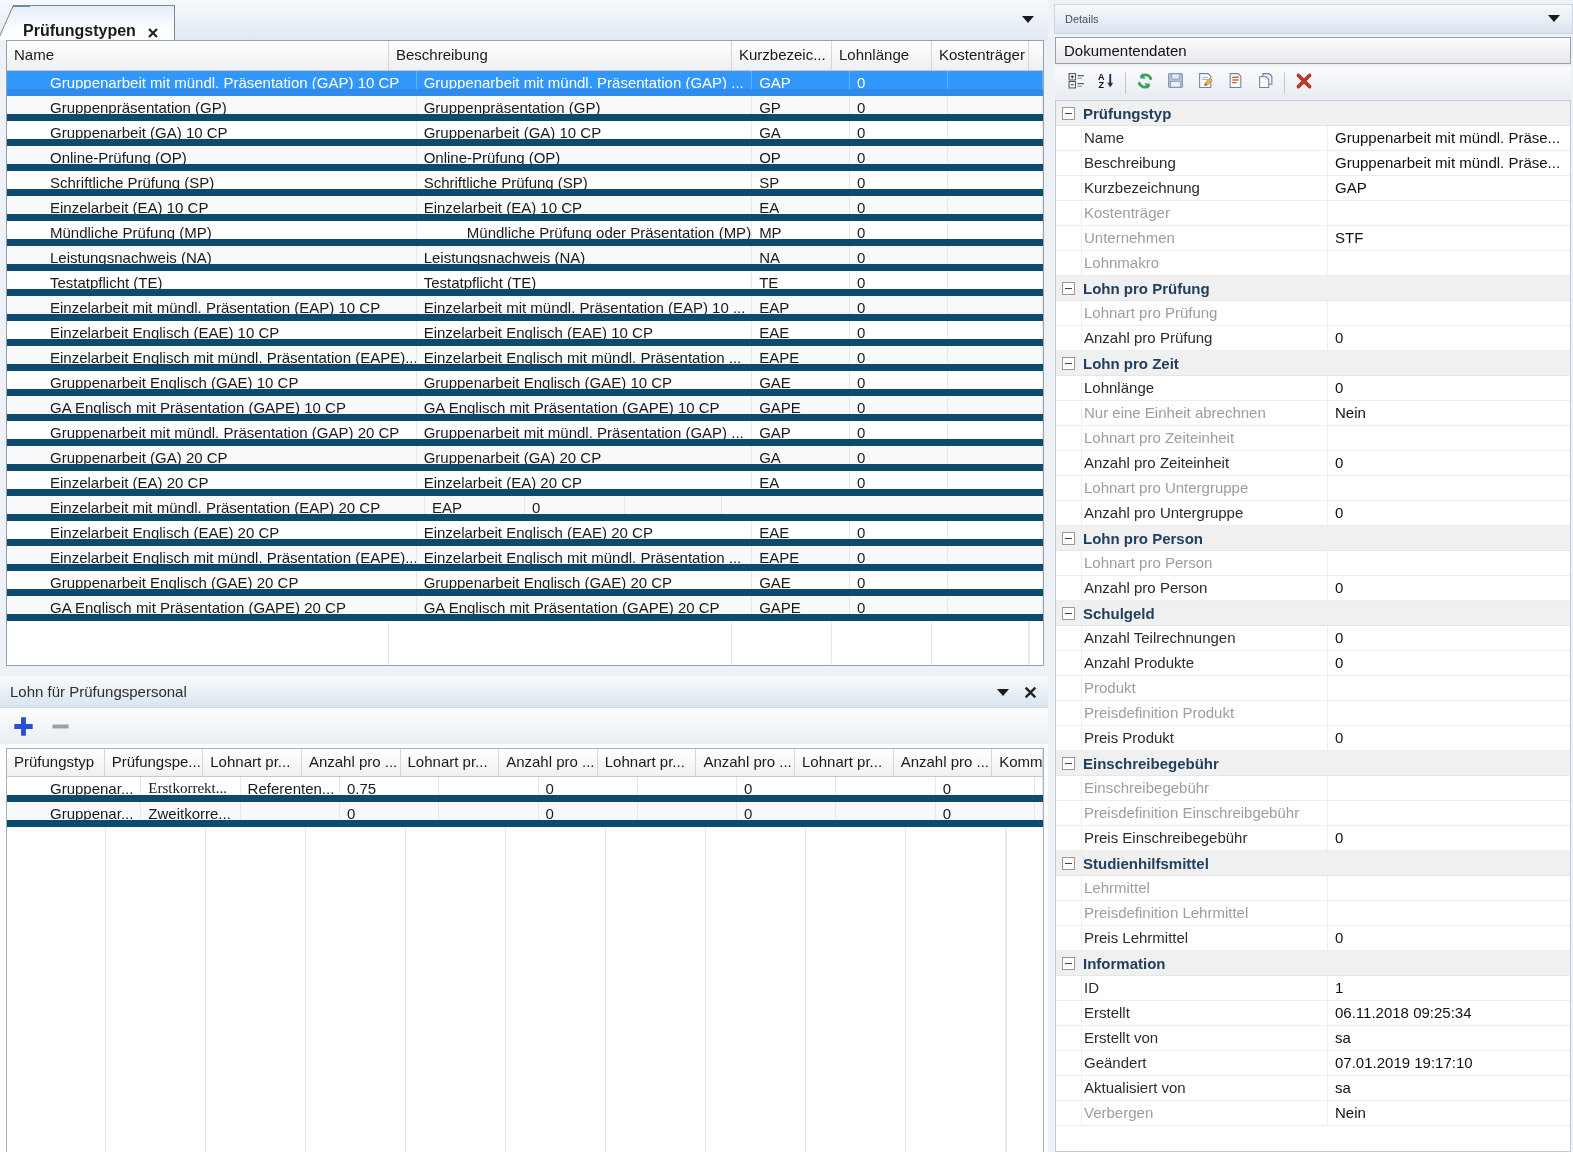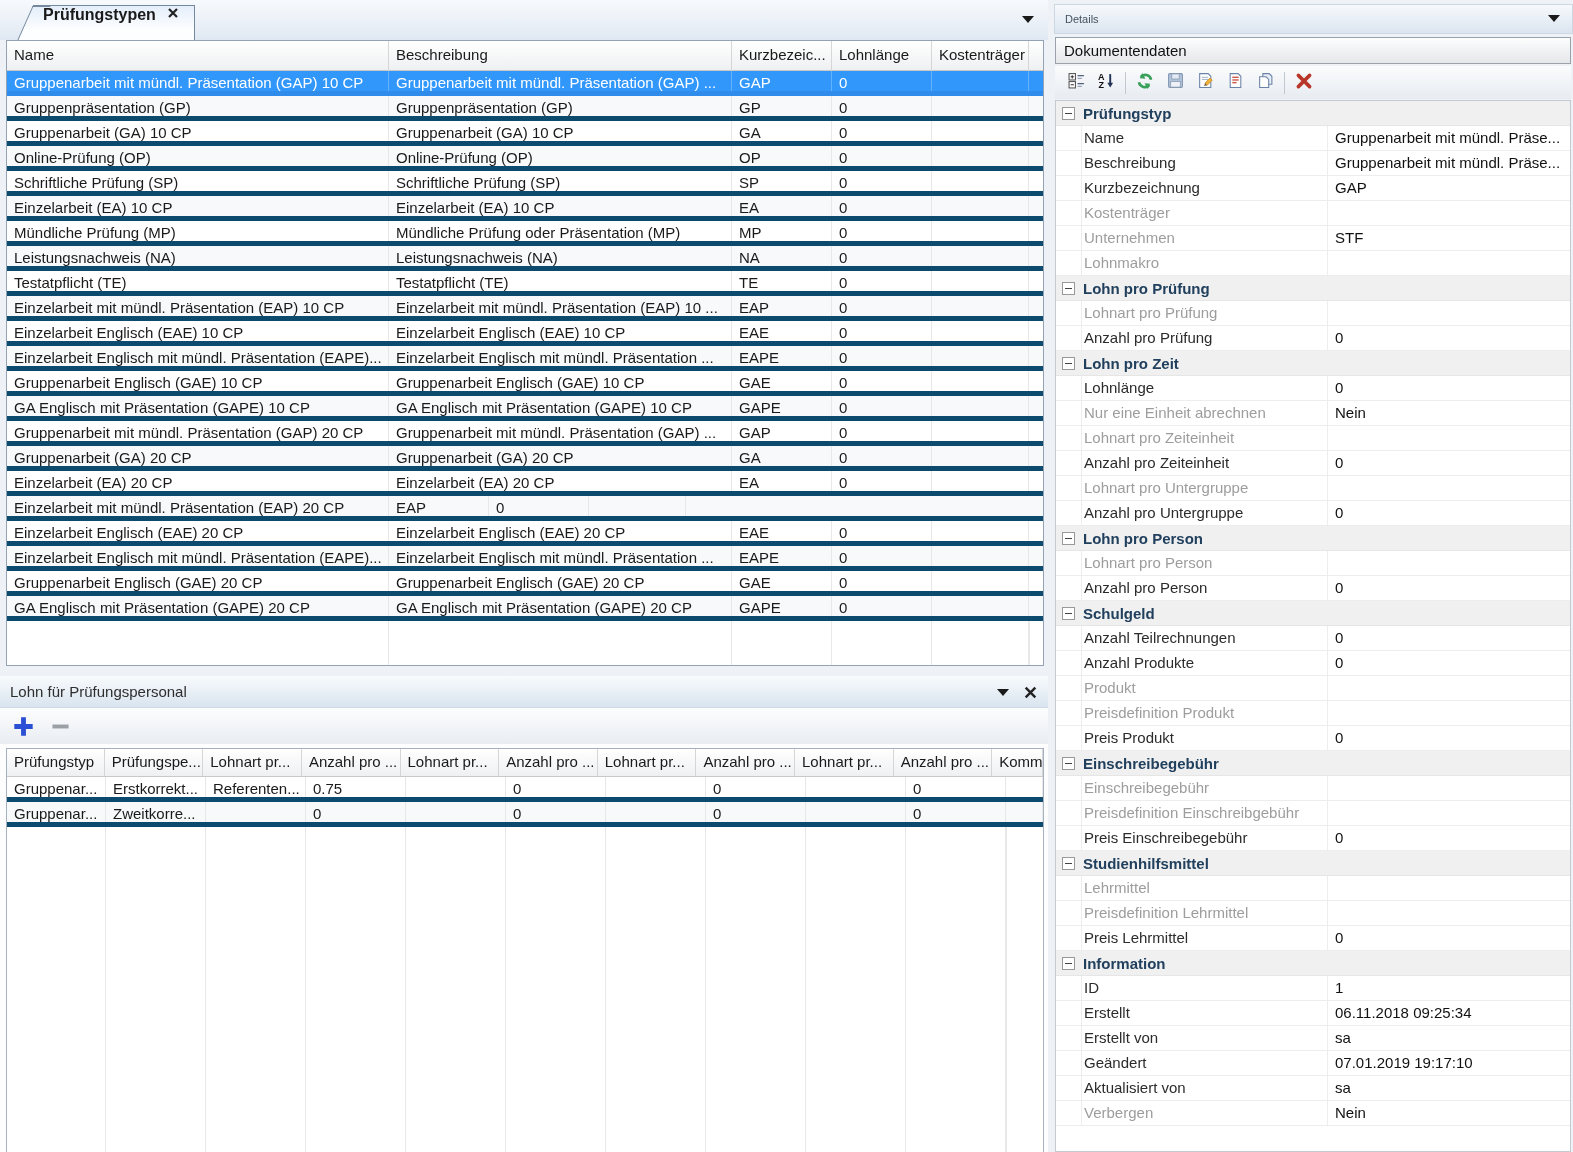--- a/index.html
+++ b/index.html
@@ -3,42 +3,42 @@
 <meta charset="utf-8">
 <style>
   * { margin:0; padding:0; box-sizing:border-box; }
   html,body { width:1573px; height:1152px; }
   body { font-family:"Liberation Sans", sans-serif; background:#eef1f5; position:relative; overflow:hidden; color:#1a1a1a; }
 
   
   .left-top { position:absolute; left:0; top:0; width:1048px; height:668px; }
   .tabstrip { position:absolute; left:0; top:0; right:0; height:40px;
               background:linear-gradient(#f7fafd,#e0e9f3); }
-  .tab { position:absolute; left:33px; top:5px; height:35px; padding:0 14px 0 10px;
+  .tab { position:absolute; left:13px; top:5px; height:35px; padding:0 14px 0 10px;
          background:linear-gradient(#e4eefa,#fdfeff 70%);
          border:1px solid #76889e; border-bottom:none; border-left:none;
-         display:flex; align-items:flex-start; gap:10px; }
+         display:flex; align-items:flex-end; gap:10px; }
   .tab::before { content:''; position:absolute; left:-8px; top:0; bottom:0; width:17px;
          background:linear-gradient(#e4eefa,#fdfeff 70%);
          border-left:1px solid #76889e; border-top:1px solid #76889e;
          transform:skewX(-24deg); }
   .tab-label { font-size:16px; font-weight:bold; position:relative; z-index:2; }
   .tab-close { position:relative; z-index:2; width:14px; height:14px; cursor:pointer; }
   .chevron { width:0; height:0; border:6px solid transparent; border-top:7px solid #1a1a1a; border-bottom:none; }
   .strip-menu { position:absolute; right:14px; top:16px; }
 
   .main-table { position:absolute; left:6px; top:40px; width:1038px; height:626px;
                 background:#fff; border:1px solid #93a2b4; overflow:hidden;
                 display:flex; flex-direction:column; }
   .thead { display:flex; height:30px; background:linear-gradient(#ffffff,#eff0f2);
            border-bottom:1px solid #c9c9c9; flex:0 0 30px; }
   .thead .hcell { font-size:15px; color:#1a1a1a; padding:5px 0 0 7px; border-right:1px solid #d6d6d6;
                   white-space:nowrap; overflow:hidden; }
   .tbody { flex:1 1 auto; display:flex; flex-direction:column; overflow:hidden; }
-  .trow { display:flex; height:25px; flex:0 0 25px; border-bottom:5px solid #0c4a6e; background:#fff; }
+  .trow { display:flex; height:25px; flex:0 0 25px; border-bottom:7px solid #0c4a6e; background:#fff;padding-left:36px; }
   .trow.alt { background:#f8f9fa; }
   .trow .cell { font-size:15px; padding:3px 0 0 7px; border-right:1px solid #e8e8e8;
                 white-space:nowrap; overflow:hidden; }
   .trow.selected { background:#3297fb; color:#fff; border-bottom-color:#2f8ceb; }
   .trow.selected .cell { border-right-color:rgba(255,255,255,0.25); }
   .tfiller { flex:1 1 auto; display:flex; }
   .tfiller .cell { border-right:1px solid #e8e8e8; height:100%; }
 
   
   .left-bottom { position:absolute; left:0; top:676px; width:1048px; height:476px; background:#fdfdfd; }
@@ -144,21 +144,21 @@
         </div>
         <div class="trow alt">
           <div class="cell" style="width: 382px;">Einzelarbeit (EA) 10 CP</div>
           <div class="cell" style="width: 343px;">Einzelarbeit (EA) 10 CP</div>
           <div class="cell" style="width: 100px;">EA</div>
           <div class="cell" style="width: 100px;">0</div>
           <div class="cell" style="width: 97px;"></div>
         </div>
         <div class="trow">
           <div class="cell" style="width: 382px;">Mündliche Prüfung (MP)</div>
-          <div class="cell" style="width: 343px;">Mündliche Prüfung oder Präsentation (MP)</div>
+          <div class="cell" style="width: 343px; text-align: right;">Mündliche Prüfung oder Präsentation (MP)</div>
           <div class="cell" style="width: 100px;">MP</div>
           <div class="cell" style="width: 100px;">0</div>
           <div class="cell" style="width: 97px;"></div>
         </div>
         <div class="trow alt">
           <div class="cell" style="width: 382px;">Leistungsnachweis (NA)</div>
           <div class="cell" style="width: 343px;">Leistungsnachweis (NA)</div>
           <div class="cell" style="width: 100px;">NA</div>
           <div class="cell" style="width: 100px;">0</div>
           <div class="cell" style="width: 97px;"></div>
@@ -304,21 +304,21 @@
         <div class="hcell" style="width: 100px;">Anzahl pro ...</div>
         <div class="hcell" style="width: 100px;">Lohnart pr...</div>
         <div class="hcell" style="width: 100px;">Anzahl pro ...</div>
         <div class="hcell" style="width: 100px;">Lohnart pr...</div>
         <div class="hcell" style="width: 100px;">Anzahl pro ...</div>
         <div class="hcell" style="width: auto; flex: 1 1 auto;">Komm</div>
       </div>
     <div class="tbody">
         <div class="trow">
           <div class="cell" style="width: 99px;">Gruppenar...</div>
-          <div class="cell" style="width: 100px;">Erstkorrekt...</div>
+          <div class="cell" style="width: 100px; font-family: Liberation Serif, serif;">Erstkorrekt...</div>
           <div class="cell" style="width: 100px;">Referenten...</div>
           <div class="cell" style="width: 100px;">0.75</div>
           <div class="cell" style="width: 100px;"></div>
           <div class="cell" style="width: 100px;">0</div>
           <div class="cell" style="width: 100px;"></div>
           <div class="cell" style="width: 100px;">0</div>
           <div class="cell" style="width: 100px;"></div>
           <div class="cell" style="width: 100px;">0</div>
           <div class="cell" style="width: auto; flex: 1 1 auto;"></div>
         </div>

